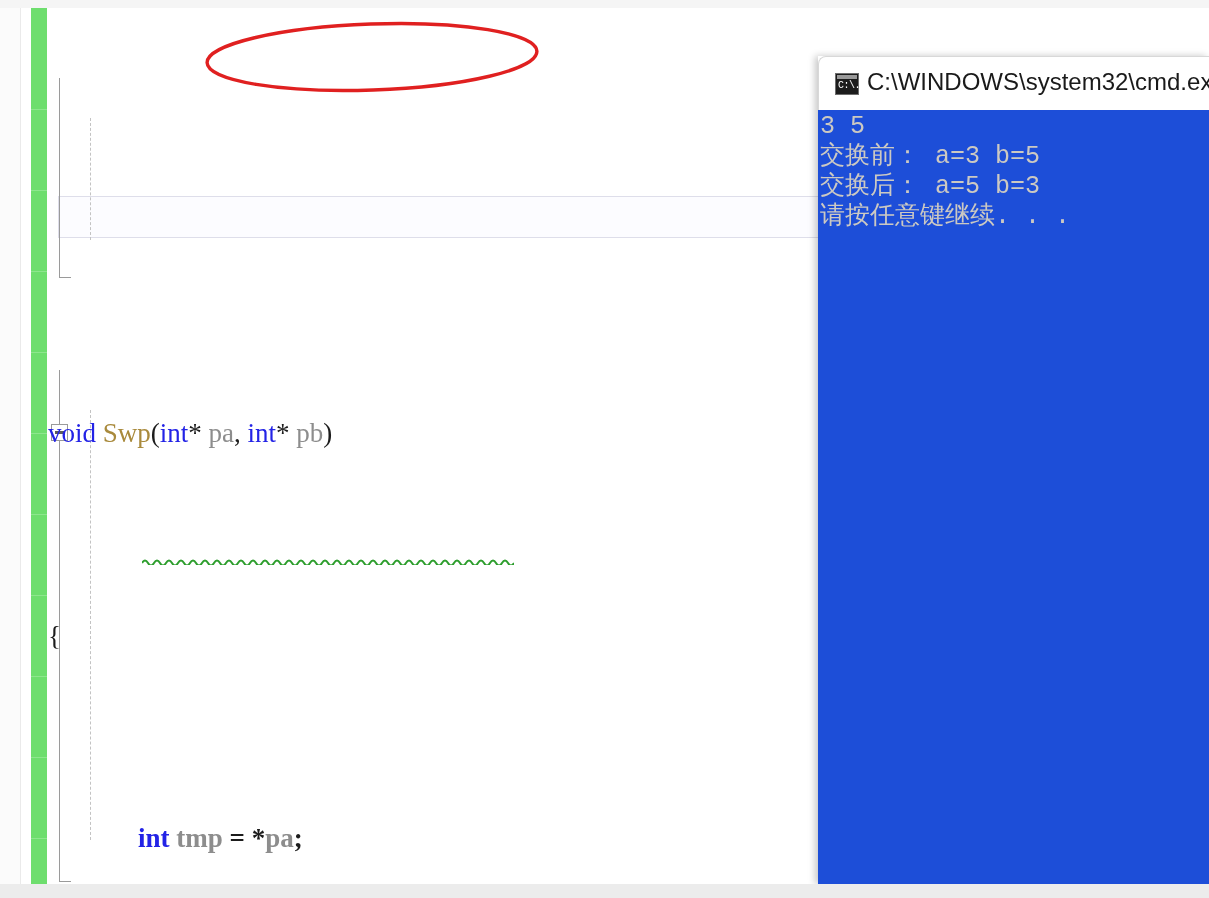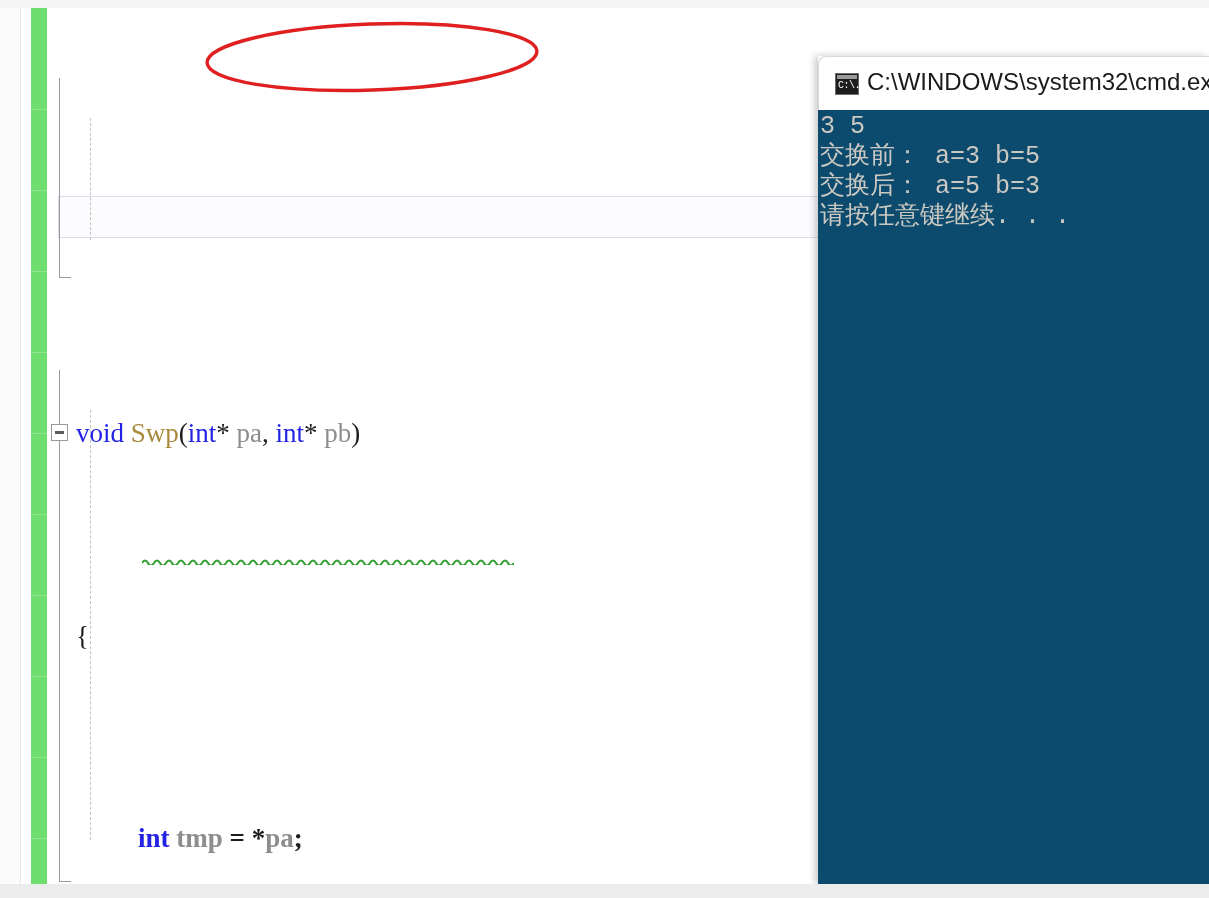--- a/index.html
+++ b/index.html
@@ -68,21 +68,21 @@
   .vline.end::after{
     content:"";position:absolute;left:0;bottom:0;
     width:11px;border-bottom:1.6px solid #9a9a9a;
   }
   .dashline{
     position:absolute;left:42px;width:0;
     border-left:1.5px dashed #c3c3c3;
   }
 
   .txt{position:absolute;left:0;top:0;}
-  .i1{padding-left:28px;}
+  .i1{}
   .i2{padding-left:90px;font-weight:bold;}
 
   
   .kw{color:#2323e6;}
   .fn{color:#a98a3c;}
   .id{color:#8d8d8d;}
   .brace{color:#1c1c1c;}
   .punc{color:#1c1c1c;}
 
   
@@ -142,21 +142,21 @@
   #console-title-text{
     position:absolute;left:48px;top:11px;
     font-family:"Liberation Sans",sans-serif;
     font-size:24px;
     color:#1a1a1a;
     white-space:nowrap;
   }
   #console-body{
     position:absolute;left:0;top:54px;
     width:391px;height:774px;
-    background:#0c4a6e;
+    background:#1d4ed8;
   }
   #console-text{
     position:absolute;left:2px;top:2px;
     font-family:"Liberation Mono",monospace;
     font-size:25px;
     line-height:30px;
     color:#ccc9c2;
     white-space:pre;
   }
   

